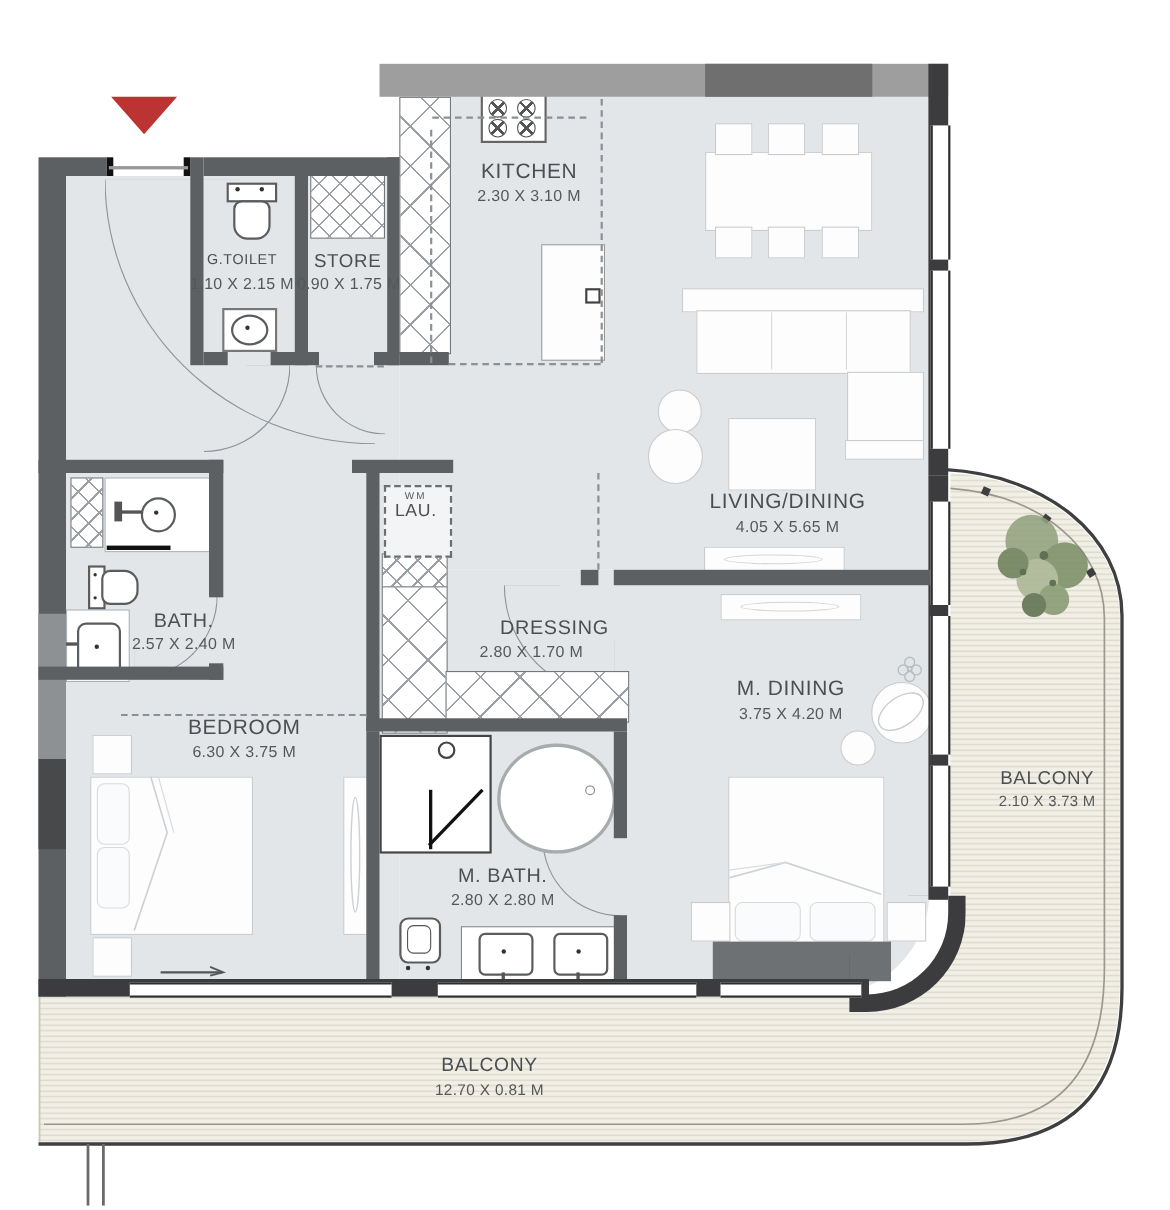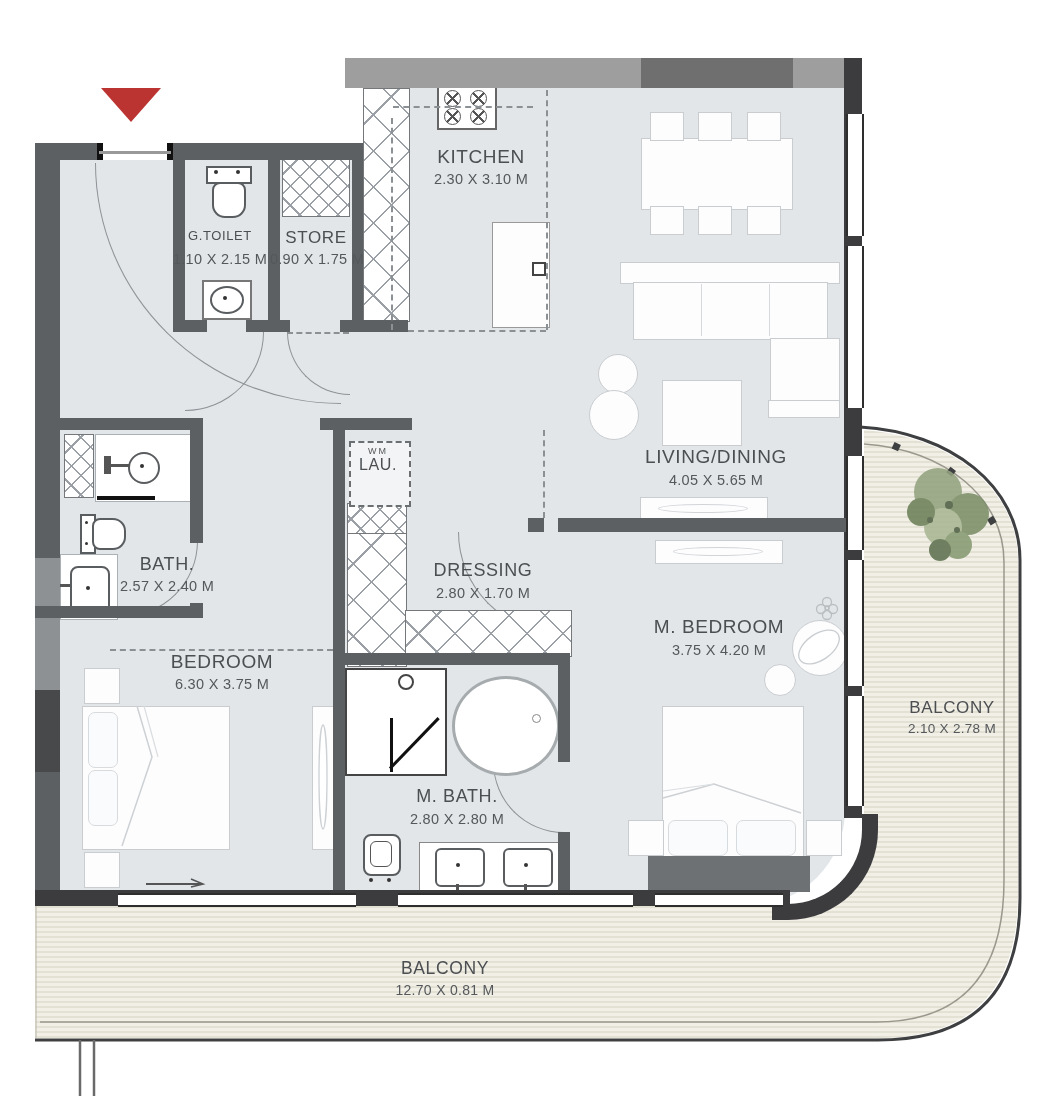--- a/index.html
+++ b/index.html
@@ -245,28 +245,28 @@
   <div class="lbl" style="left:220px;top:228px;font-size:13px">G.TOILET</div>
   <div class="dim" style="left:220px;top:251px">1.10 X 2.15 M</div>
   <div class="lbl" style="left:316px;top:228px;font-size:17px">STORE</div>
   <div class="dim" style="left:317px;top:251px">0.90 X 1.75 M</div>
   <div class="lbl" style="left:716px;top:446px">LIVING/DINING</div>
   <div class="dim" style="left:716px;top:472px">4.05 X 5.65 M</div>
   <div class="lbl" style="left:167px;top:554px;font-size:18px">BATH.</div>
   <div class="dim" style="left:167px;top:578px">2.57 X 2.40 M</div>
   <div style="left:378px;top:446px;transform:translateX(-50%);font-size:9px;letter-spacing:2px;color:#55585b;z-index:8">WM</div>
   <div class="lbl" style="left:378px;top:456px;font-size:16px">LAU.</div>
-  <div class="lbl" style="left:483px;top:560px;font-size:18px">DRESSING</div>
+  <div class="lbl" style="left:504px;top:560px;font-size:18px">DRESSING</div>
   <div class="dim" style="left:483px;top:585px">2.80 X 1.70 M</div>
-  <div class="lbl" style="left:719px;top:616px">M. BEDROOM</div>
+  <div class="lbl" style="left:719px;top:616px">M. DINING</div>
   <div class="dim" style="left:719px;top:642px">3.75 X 4.20 M</div>
   <div class="lbl" style="left:222px;top:651px">BEDROOM</div>
   <div class="dim" style="left:222px;top:676px">6.30 X 3.75 M</div>
   <div class="lbl" style="left:457px;top:786px;font-size:18px">M. BATH.</div>
   <div class="dim" style="left:457px;top:811px">2.80 X 2.80 M</div>
   <div class="lbl" style="left:952px;top:698px;font-size:17px">BALCONY</div>
-  <div class="dim" style="left:952px;top:721px;font-size:13.5px">2.10 X 2.78 M</div>
+  <div class="dim" style="left:952px;top:721px;font-size:13.5px">2.10 X 3.73 M</div>
   <div class="lbl" style="left:445px;top:958px;font-size:17.5px">BALCONY</div>
   <div class="dim" style="left:445px;top:982px;font-size:14px">12.70 X 0.81 M</div>
 
   <div class="tri" style="left:101px;top:88px;border-top:34px solid #bb3431"></div>
 
 </div>
 
 </body></html>

